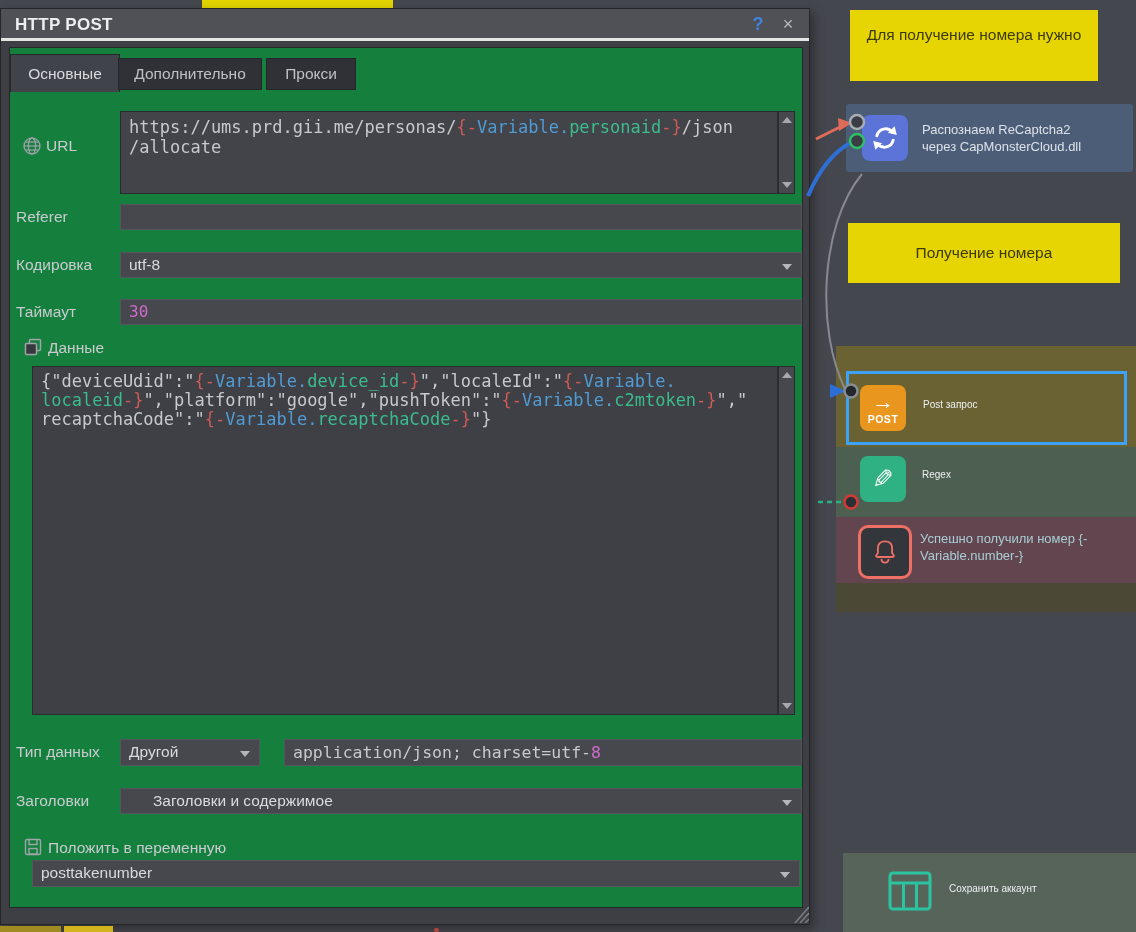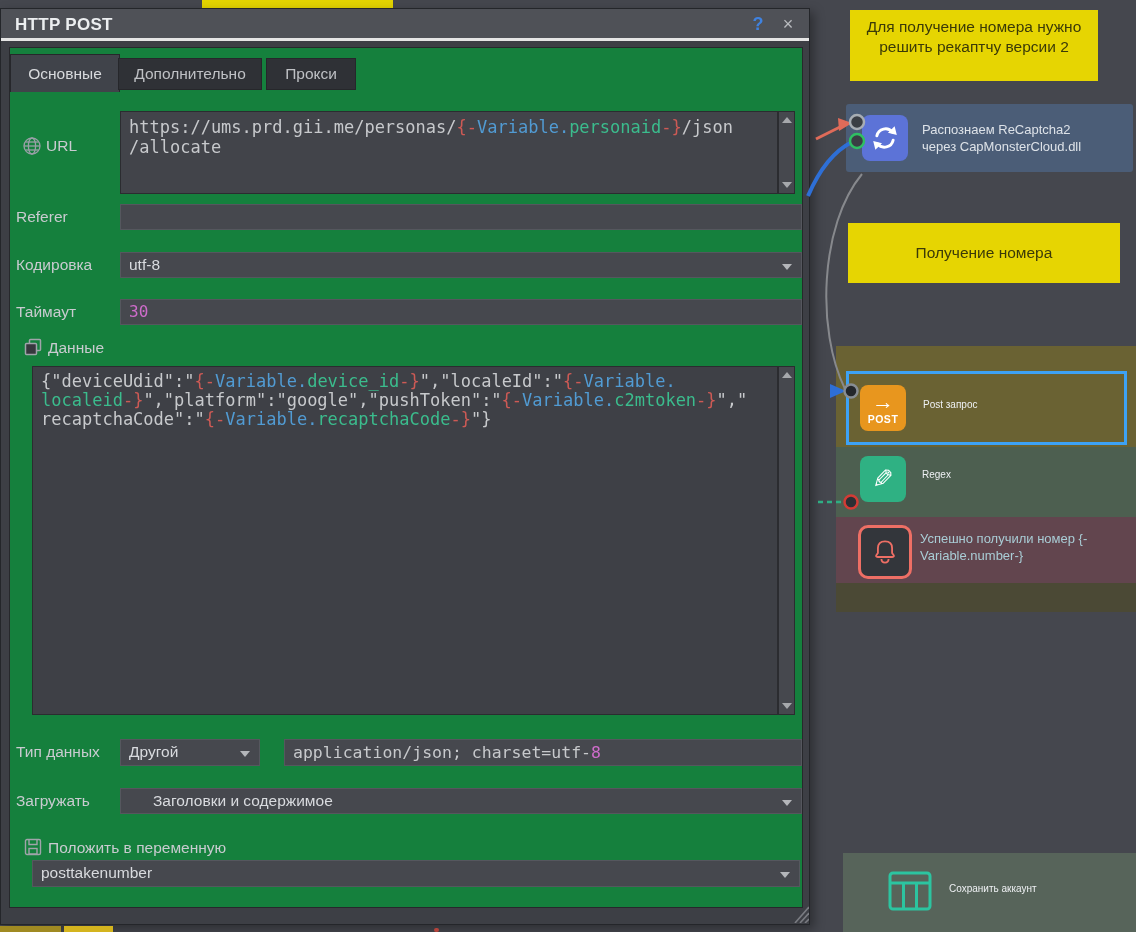--- a/index.html
+++ b/index.html
@@ -116,21 +116,21 @@
 
       <div class="abs lbl" style="left:6px;top:691px;">Тип данных</div>
       <div class="abs input" style="left:110px;top:691px;width:140px;height:27px;">
         <span>Другой</span>
         <span class="chev"></span>
       </div>
       <div class="abs input mono" style="left:274px;top:691px;width:518px;height:27px;font-size:16.5px;line-height:25px;">
           <div><span class="c-p">application/json; charset=utf-</span><span class="c-k">8</span></div>
         </div>
 
-      <div class="abs lbl" style="left:6px;top:740px;">Загружать</div>
+      <div class="abs lbl" style="left:6px;top:740px;">Заголовки</div>
       <div class="abs input" style="left:110px;top:740px;width:682px;height:26px;padding-left:32px;">
         <span>Заголовки и содержимое</span>
         <span class="chev"></span>
       </div>
 
       <span class="abs" style="left:14px;top:790px;width:18px;height:18px;">
         <svg width="18" height="18" viewBox="0 0 18 18" fill="none" stroke="#a0a4aa" stroke-width="1.4">
           <rect x="1.5" y="1.5" width="15" height="15" rx="1.5"></rect>
             <path d="M5 2 v4.5 h8 V2"></path>
             <rect x="5" y="10.5" width="8" height="5.5"></rect>
@@ -143,23 +143,22 @@
       </div>
     </div>
 
     <svg class="abs grip" style="left:788px;top:896px;" width="20" height="18" viewBox="0 0 20 18">
       <line x1="6" y1="18" x2="20" y2="2"></line>
         <line x1="11" y1="18" x2="20" y2="8"></line>
         <line x1="16" y1="18" x2="20" y2="14"></line>
     </svg>
   </div>
 
-  <div class="abs note" style="left:850px;top:10px;width:248px;height:71px;padding-top:7px;">
+  <div class="abs note" style="left:850px;top:10px;width:248px;height:71px;padding-top:15px;">
     <div>Для получение номера нужно</div>
-    <div>решить рекаптчу версии 2</div>
   </div>
 
   <div class="abs" style="left:846px;top:104px;width:287px;height:68px;background:#4b5d77;border-radius:3px;">
     <div class="icon-sq" style="left:16px;top:11px;width:46px;height:46px;background:#5c73d7;">
       <svg width="34" height="34" viewBox="0 0 46 46" fill="none" stroke="#ffffff" stroke-width="4" stroke-linecap="round">
         <path d="M12 20 A12 12 0 0 1 33 15"></path>
           <path d="M34 26 A12 12 0 0 1 13 31"></path>
         <polygon points="36,7 39,19 27,16" fill="#ffffff" stroke="none"></polygon>
         <polygon points="10,39 7,27 19,30" fill="#ffffff" stroke="none"></polygon>
       </svg>

